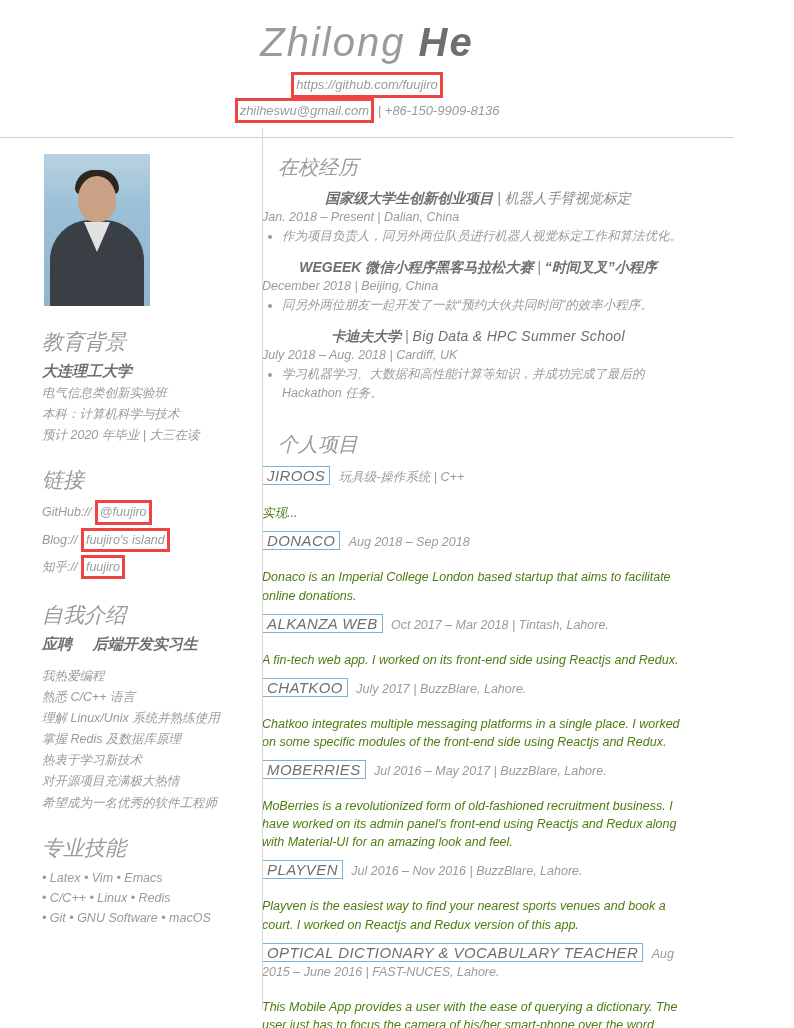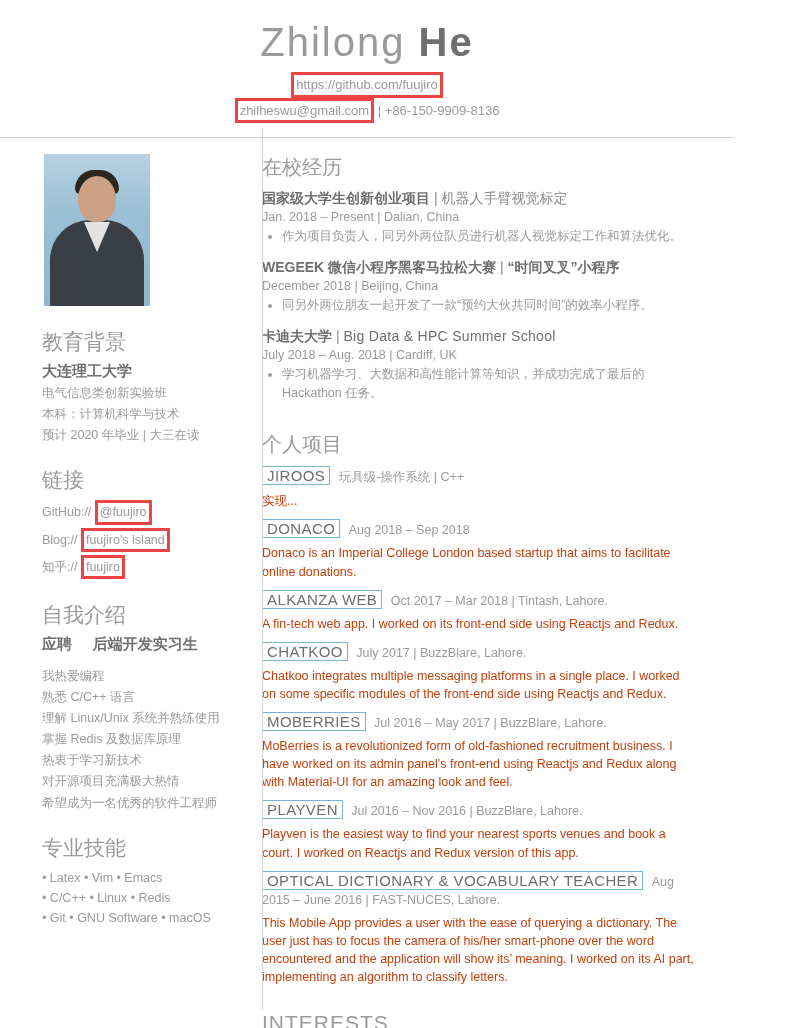--- a/index.html
+++ b/index.html
@@ -13,20 +13,21 @@
     font-family: "Liberation Sans", sans-serif;
     color: #8a8a8a;
     position: relative;
     overflow: hidden;
   }
   .page {
     width: 734px;
     height: 1028px;
     position: relative;
     background: #fff;
+    font-style: italic;
   }
 
   
   .header {
     padding-top: 18px;
     text-align: center;
   }
   .name {
     font-size: 40px;
     letter-spacing: 2px;
@@ -152,33 +153,34 @@
   .s-list li {
     font-size: 12.5px;
     color: #9a9a9a;
     line-height: 1.6;
   }
 
   
   .m-title {
     font-size: 20px;
     color: #9a9a9a;
-    margin: 0 0 8px 0;
+    margin: 0 0 8px 16px;
     font-weight: 400;
   }
   .m-title.latin {
     letter-spacing: 1px;
     font-size: 21px;
   }
   .entry { margin-bottom: 12px; }
   .entry-head {
     font-size: 14px;
     color: #6f6f6f;
     font-weight: 700;
     line-height: 1.4;
+    text-align: center;
   }
   .entry-head .light {
     font-weight: 400;
     color: #8a8a8a;
   }
   .entry-head .smallcaps {
     font-weight: 400;
     color: #6f6f6f;
     letter-spacing: 0.3px;
   }
@@ -209,23 +211,23 @@
     letter-spacing: 0.4px;
     vertical-align: baseline;
   }
   .proj-meta {
     font-size: 12.5px;
     color: #9a9a9a;
     margin-left: 4px;
   }
   .proj-desc {
     font-size: 12.5px;
-    color: #c2410c;
+    color: #4d7c0f;
     line-height: 1.45;
-    margin-top: 6px;
+    margin-top: 18px;
   }
   .interests {
     margin: 6px 0 0 0;
     padding: 0 0 0 14px;
     list-style: none;
   }
   .interests li {
     font-size: 12.5px;
     color: #9a9a9a;
     line-height: 1.65;

